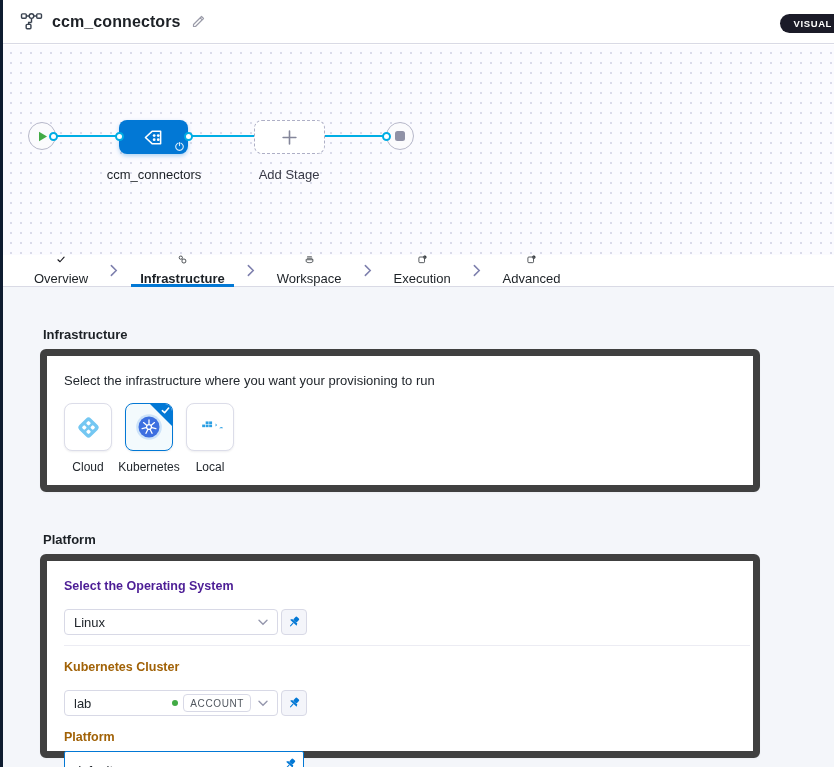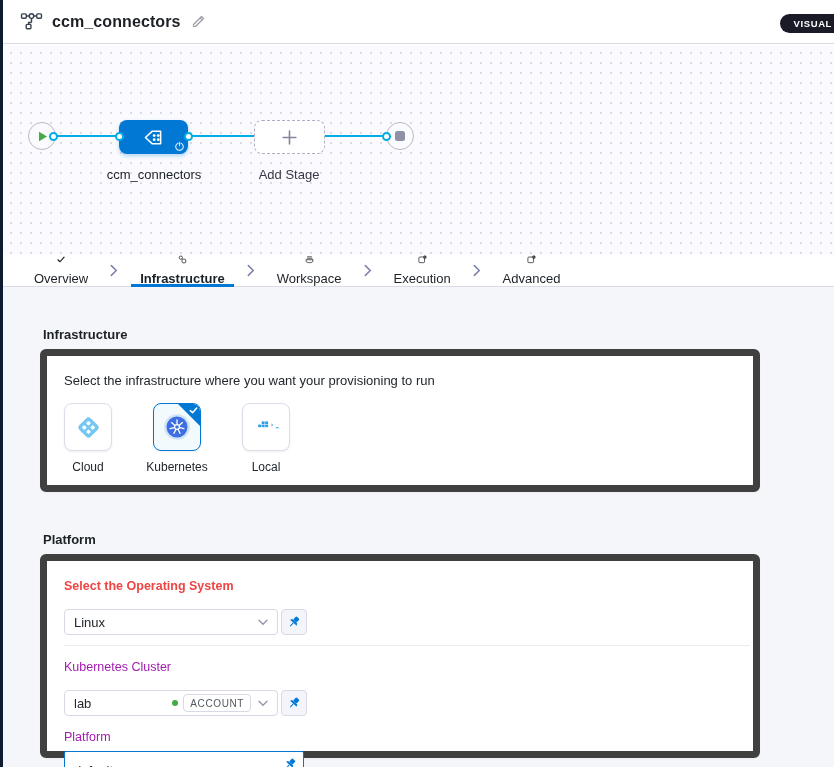--- a/index.html
+++ b/index.html
@@ -53,34 +53,34 @@
   .tab.active::after{ content:""; position:absolute; left:0; right:0; bottom:-1px; height:3px; background:#0278d5; }
   .tab-sep{ margin:0 13px; display:flex; }
 
   
   .content{ position:absolute; left:3px; right:0; top:287px; height:480px; background:#f4f6fa; overflow:hidden; }
   .section-heading{ margin:40px 0 0 40px; font-size:13px; font-weight:700; color:#1c2126; }
   .card{ margin-left:37px; width:720px; background:#fff; border-radius:6px;
          border:7px solid #404040; box-shadow:0 1px 2px rgba(40,41,61,.04); }
   .card-infra{ margin-top:7px; height:143px; padding:17px 17px 0; }
   .desc{ font-size:13px; color:#22272d; }
-  .tiles{ display:flex; gap:41px; margin-top:15px; }
+  .tiles{ display:flex; gap:13px; margin-top:15px; }
   .tile-group{ display:flex; flex-direction:column; align-items:center; width:48px; }
   .tile{ position:relative; width:48px; height:48px; background:#fff; border:1px solid #dcdde9;
          border-radius:8px; display:flex; align-items:center; justify-content:center;
          box-shadow:0 1px 2px rgba(40,41,61,.08); cursor:pointer; overflow:hidden; }
   .tile.selected{ border:1.5px solid #0278d5; background:#f3fafd; }
   .ribbon{ position:absolute; top:0; right:0; width:0; height:0;
            border-top:22px solid #0278d5; border-left:22px solid transparent; }
   .ribbon-check{ position:absolute; top:2px; right:2px; }
   .tile-label{ margin-top:9px; font-size:12px; color:#22272d; }
 
   .card-platform{ margin-top:7px; height:204px; padding:18px 17px 0; }
-  .field-label{ font-size:12.5px; font-weight:700; color:#ef4444; }
-  .field-label.soft{ font-weight:400; color:#a21caf; }
+  .field-label{ font-size:12.5px; font-weight:700; color:#4c1d95; }
+  .field-label.soft{ font-weight:700; color:#a16207; }
   .row{ display:flex; align-items:stretch; margin-top:16px; }
   .selectbox{ width:214px; height:26px; background:#fff; border:1px solid #d8d9e6; border-radius:4px;
               display:flex; align-items:center; padding:0 9px; font-size:13px; color:#22272d; cursor:pointer; }
   .selectbox .grow{ flex:1; }
   .sel-chevron{ display:flex; margin-left:7px; }
   .pin-btn{ width:26px; height:26px; margin-left:3px; background:#f4f5fa; border:1px solid #d8d9e6;
             border-radius:4px; display:flex; align-items:center; justify-content:center; cursor:pointer; }
   .divider{ margin-top:10px; height:1px; background:#ececf3; width:686px; }
   .m16{ margin-top:14px; }
   .green-dot{ width:6px; height:6px; border-radius:50%; background:#42ab45; margin-right:5px; flex:none; }

